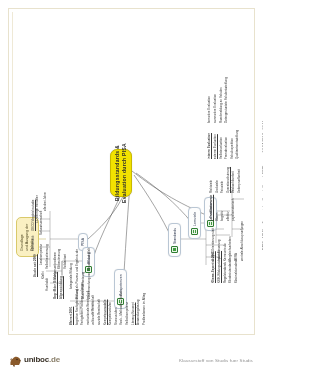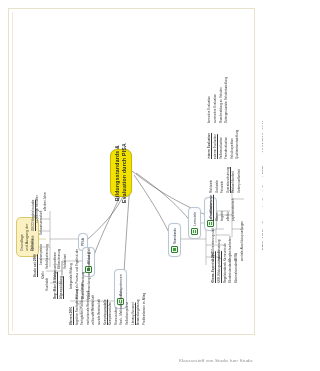--- a/index.html
+++ b/index.html
@@ -319,16 +319,30 @@
       <div class="tiny" style="left:212px;top:204px;">summative Evaluation</div>
       <div class="tiny" style="left:212px;top:210px;">Rueckmeldung an Schulen</div>
       <div class="tiny" style="left:212px;top:215px;">Datengestuetzte Schulentwicklung</div>
 
     </div>
   </div>
 
   <div class="sidestamp">BBM - VB Bewilligungsjahre 3, erstellt nach KMK www - 17.04.2012 - 19 Uhr</div>
 
   <div class="footer">
+    <div class="logo">
+      <span class="dog">
+        <svg viewBox="0 0 26 24" width="13" height="12">
+          <path d="M3 20 C2 14 4 9 8 7 C10 3 16 2 19 5 C23 7 24 12 22 16 L20 20 Z" fill="#8a5a2b"></path>
+          <path d="M6 7 C3 6 2 9 4 11 Z" fill="#6b4421"></path>
+          <circle cx="16" cy="9" r="1.3" fill="#2b1c0d"></circle>
+          <path d="M20 11 L24 10 L22 13 Z" fill="#5a3a1c"></path>
+          <path d="M8 20 L9 23 L12 23 L11 20 Z" fill="#6b4421"></path>
+        </svg>
+      </span>
+      <span class="wordmark">
+        <span>uniboc</span><span class="dot">.de</span>
+      </span>
+    </div>
     <div class="tagline">Klausurstoff von Studis fuer Studis</div>
   </div>
 
 </div>
 
 </body></html>

